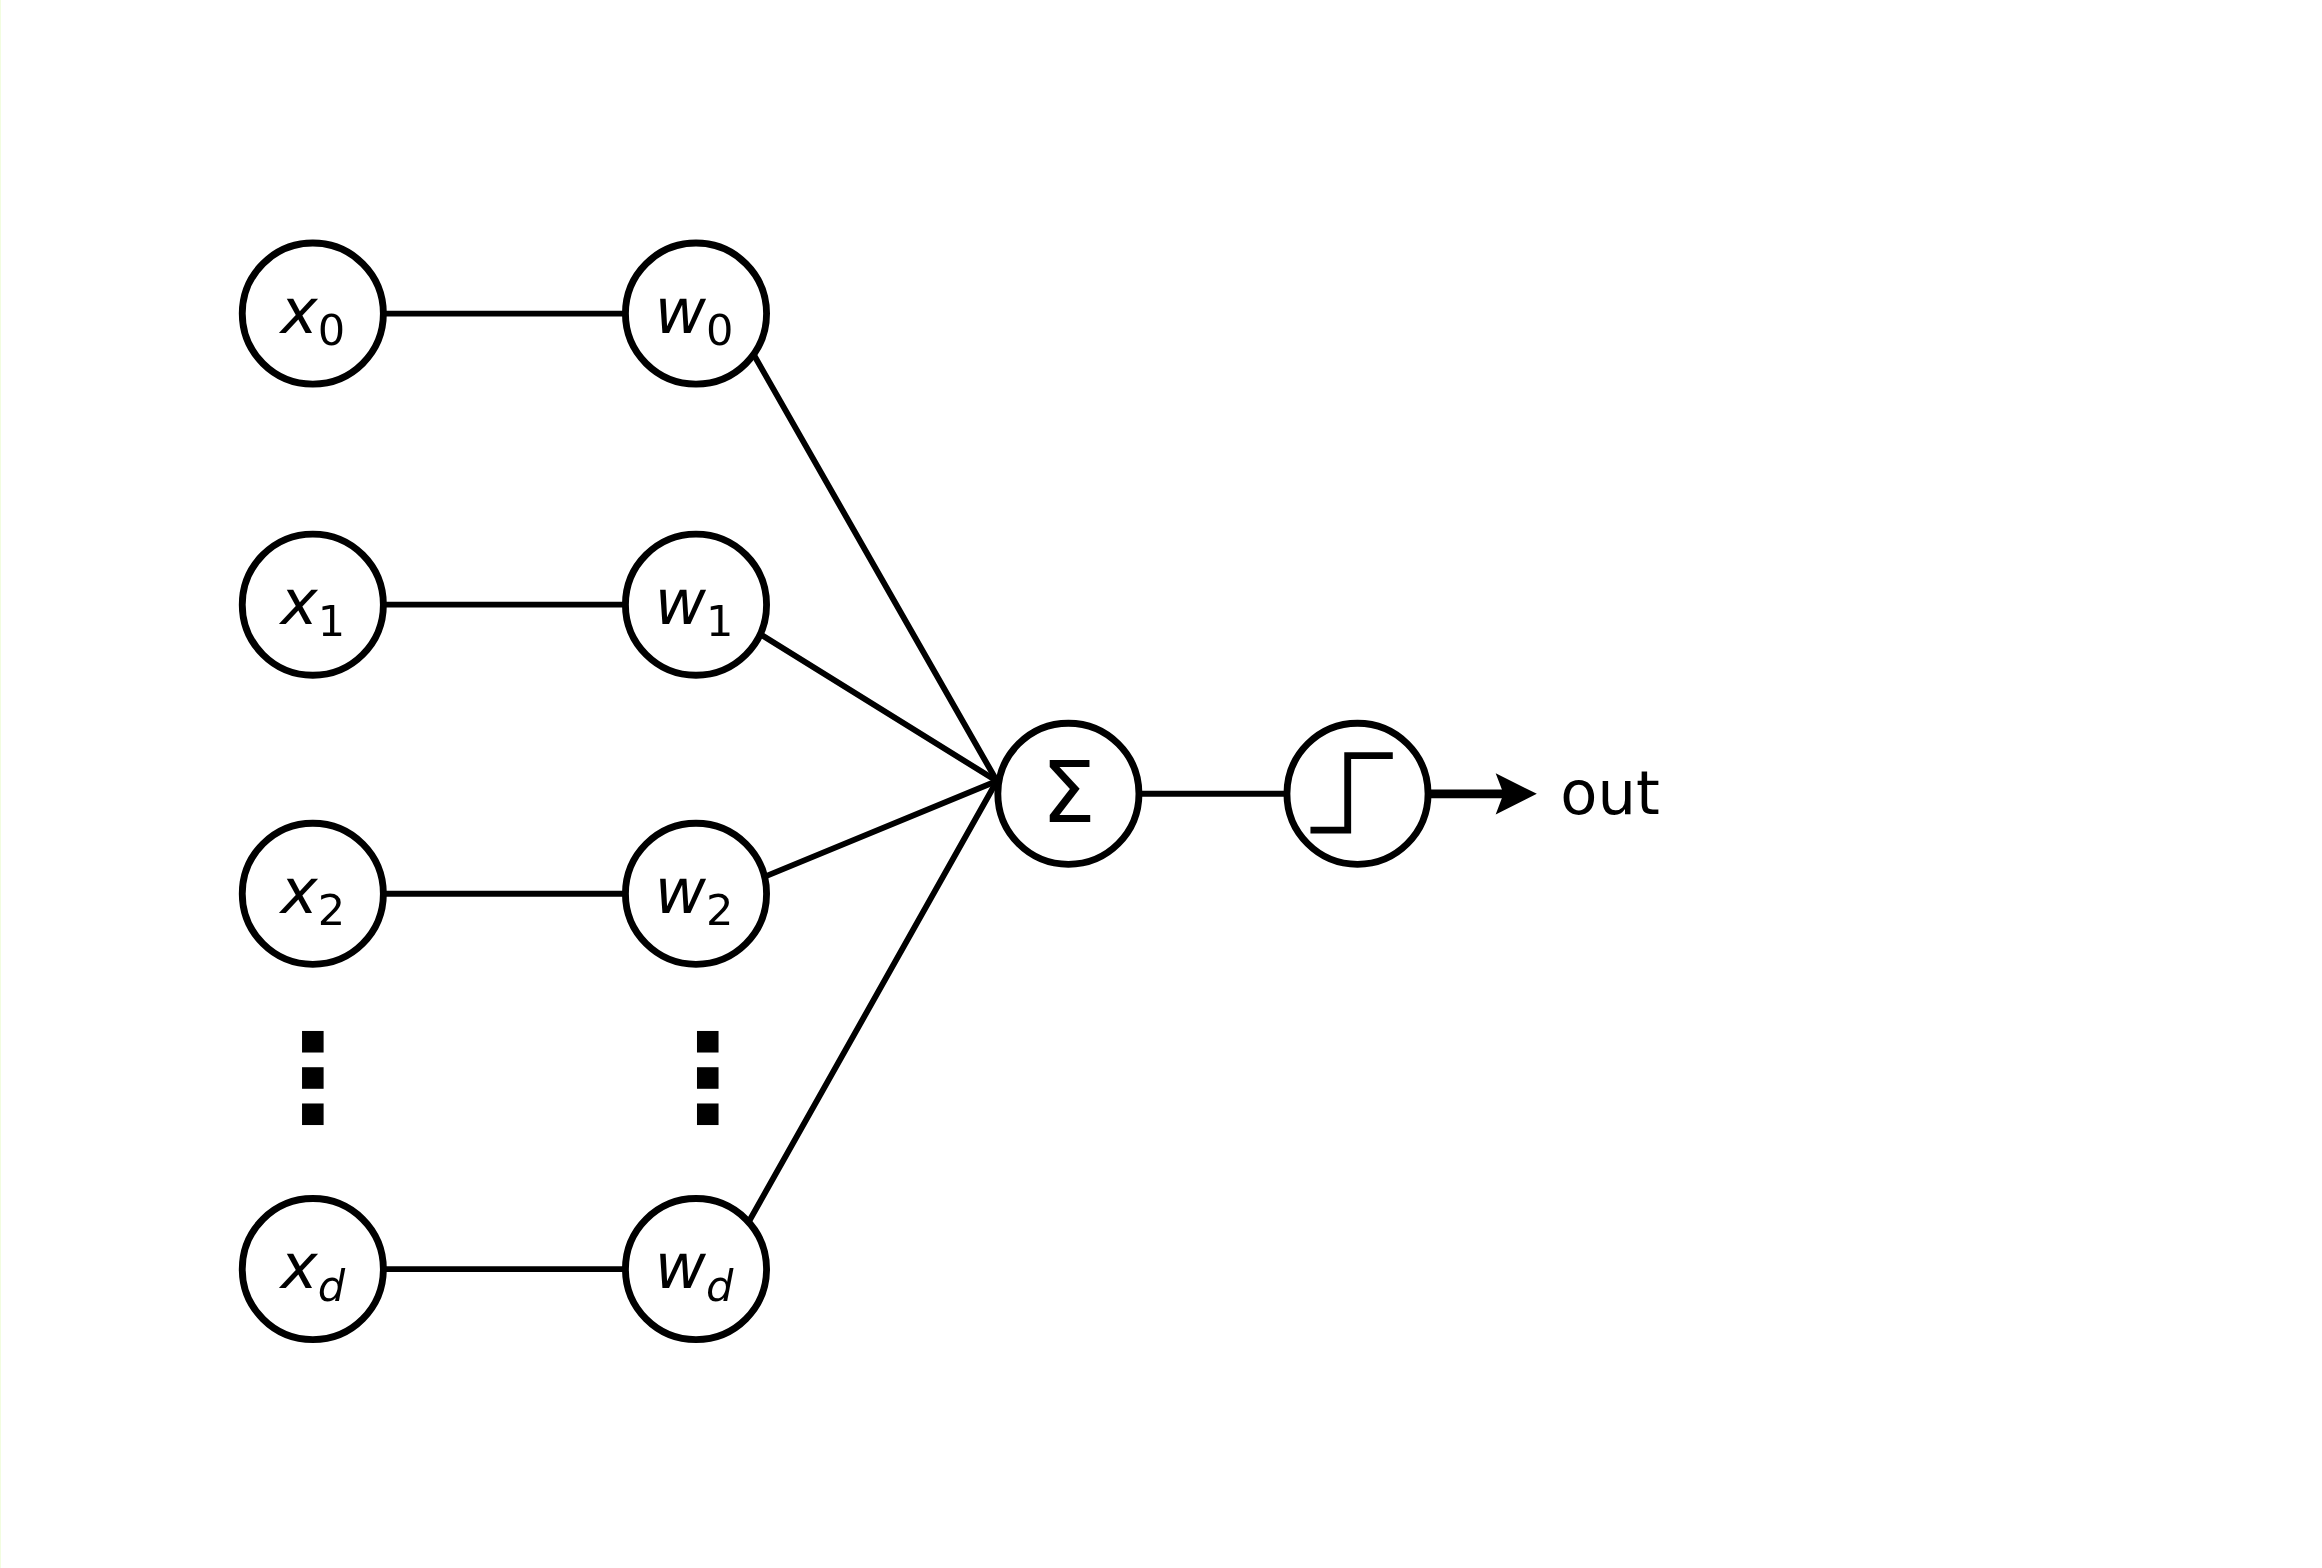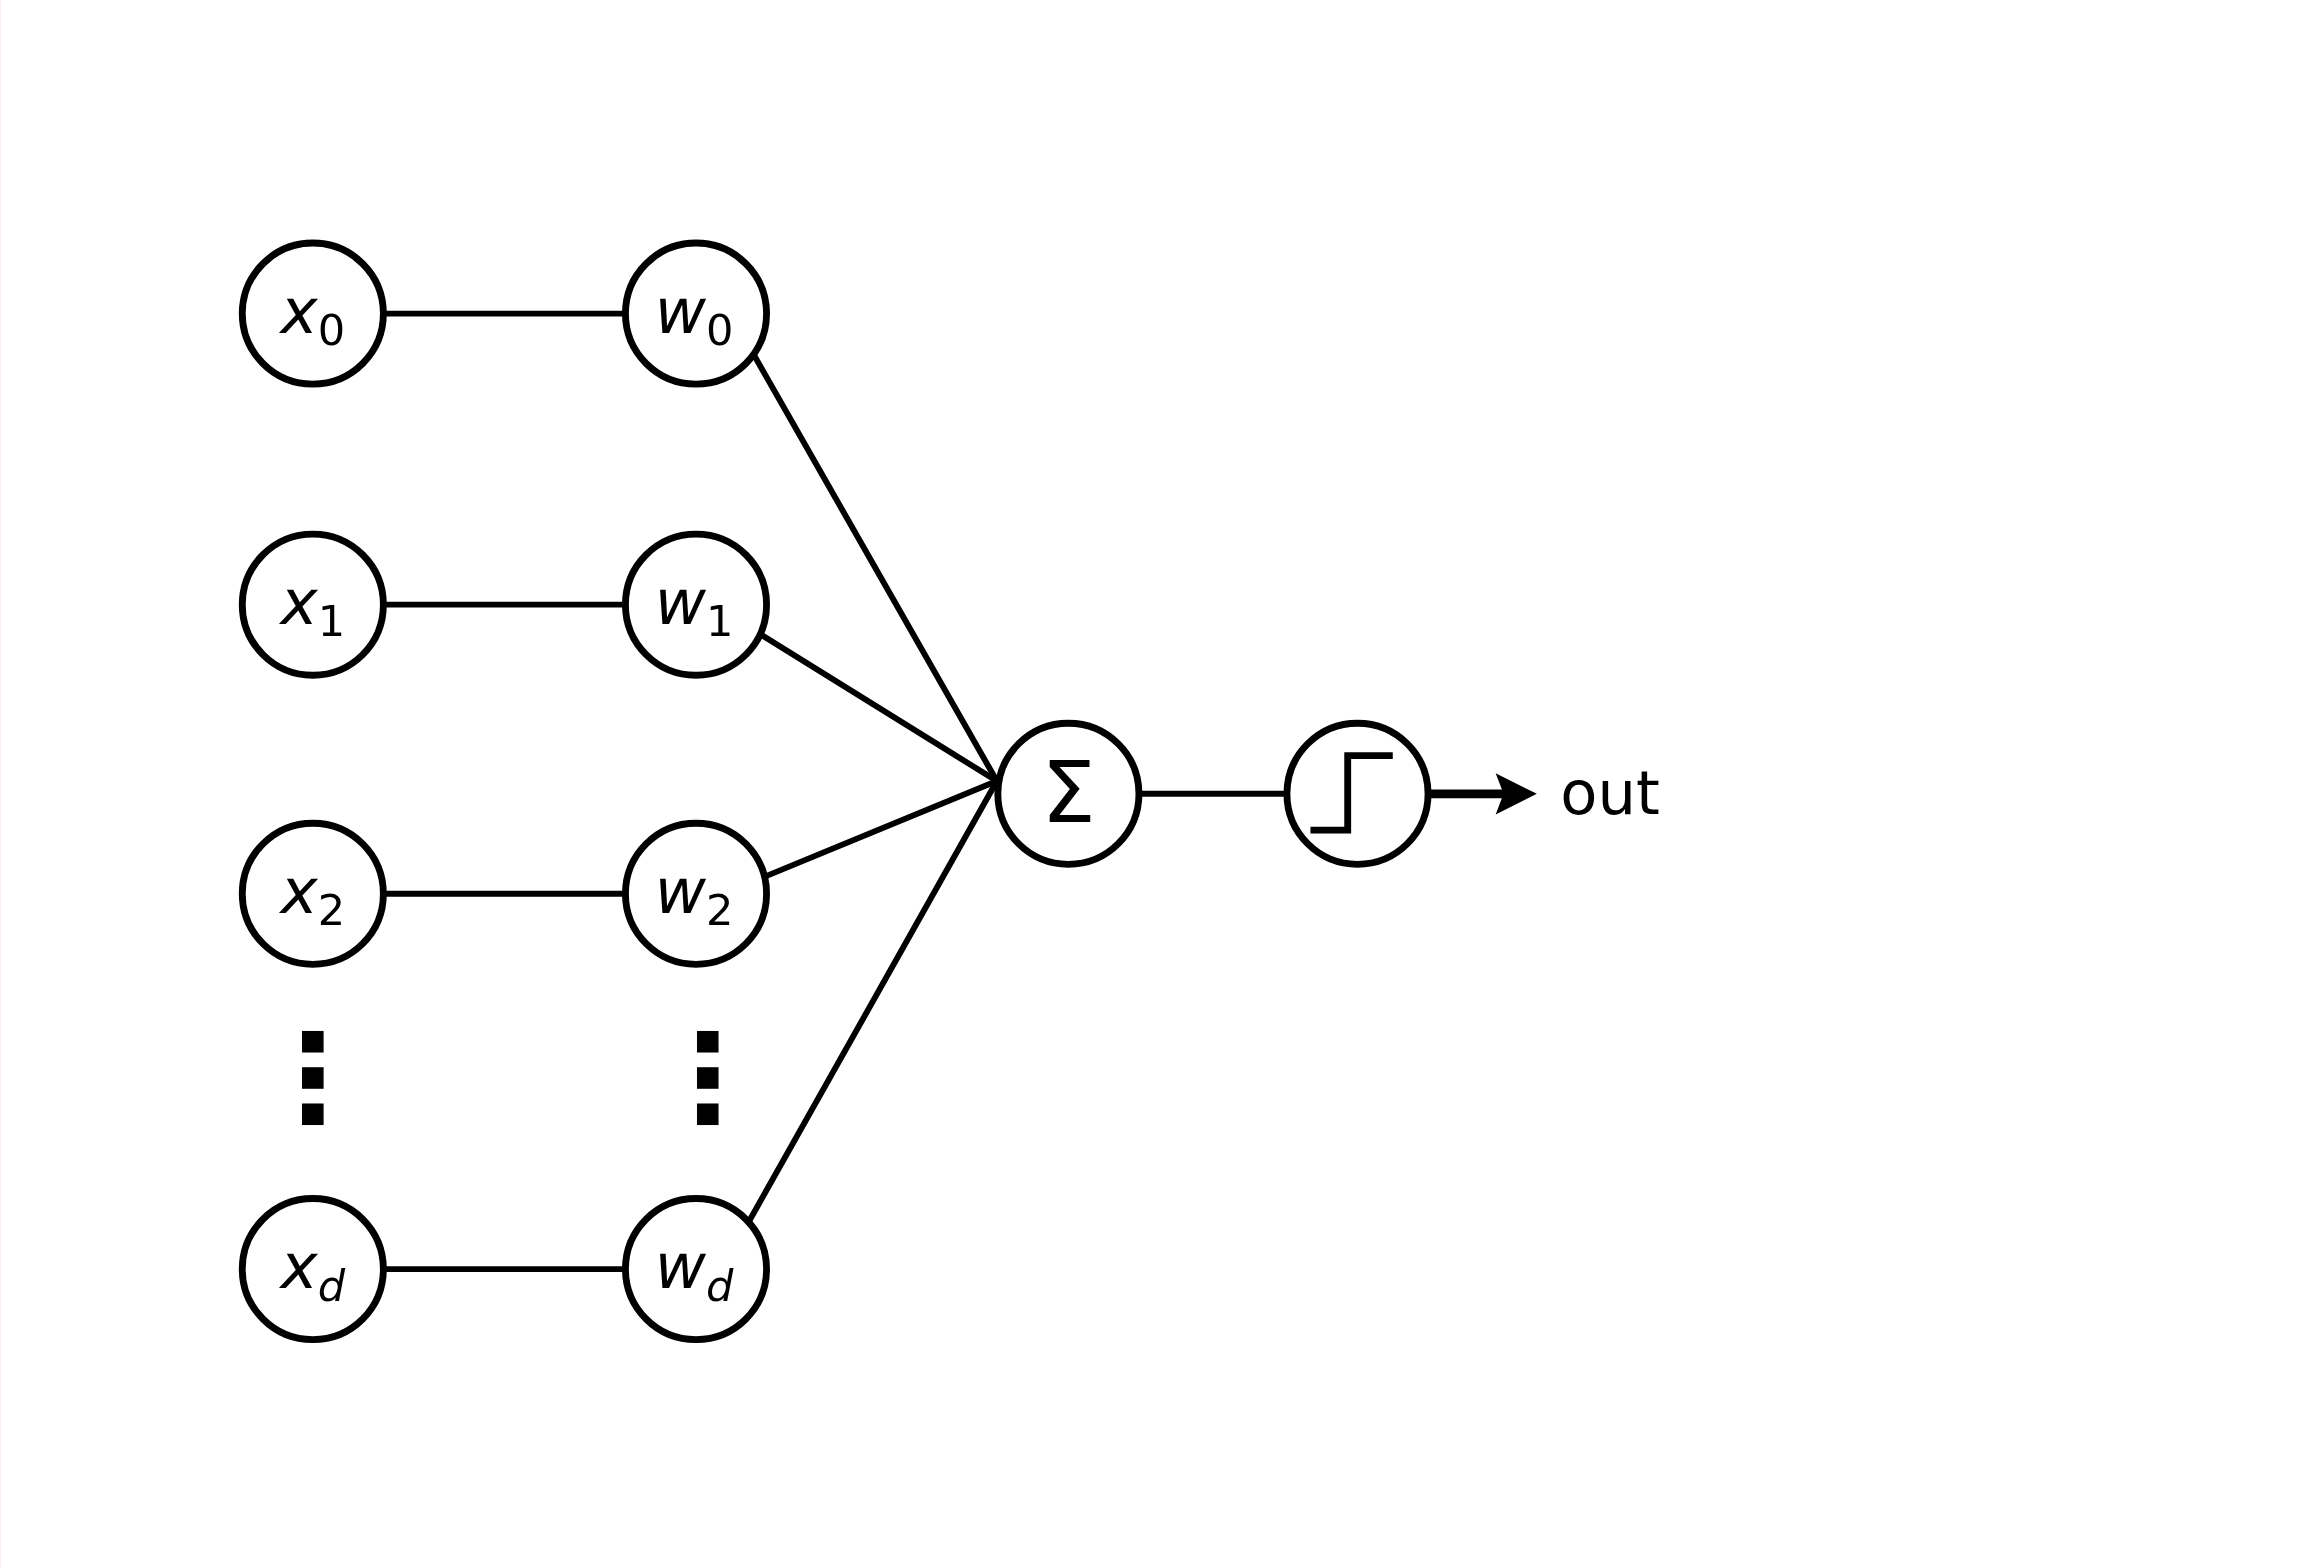--- a/index.html
+++ b/index.html
@@ -11,21 +11,21 @@
   body {
     width: 2323px;
     height: 1568px;
     overflow: hidden;
     font-family: "DejaVu Sans", "Liberation Sans", sans-serif;
   }
   #diagram-root {
     position: relative;
     width: 2323px;
     height: 1568px;
-    background: #f9a8d4;
+    background: #bef264;
   }
   svg#perceptron-svg {
     display: block;
     width: 2323px;
     height: 1568px;
   }
   .node-circle {
     fill: #ffffff;
   }
   .edge-line {

